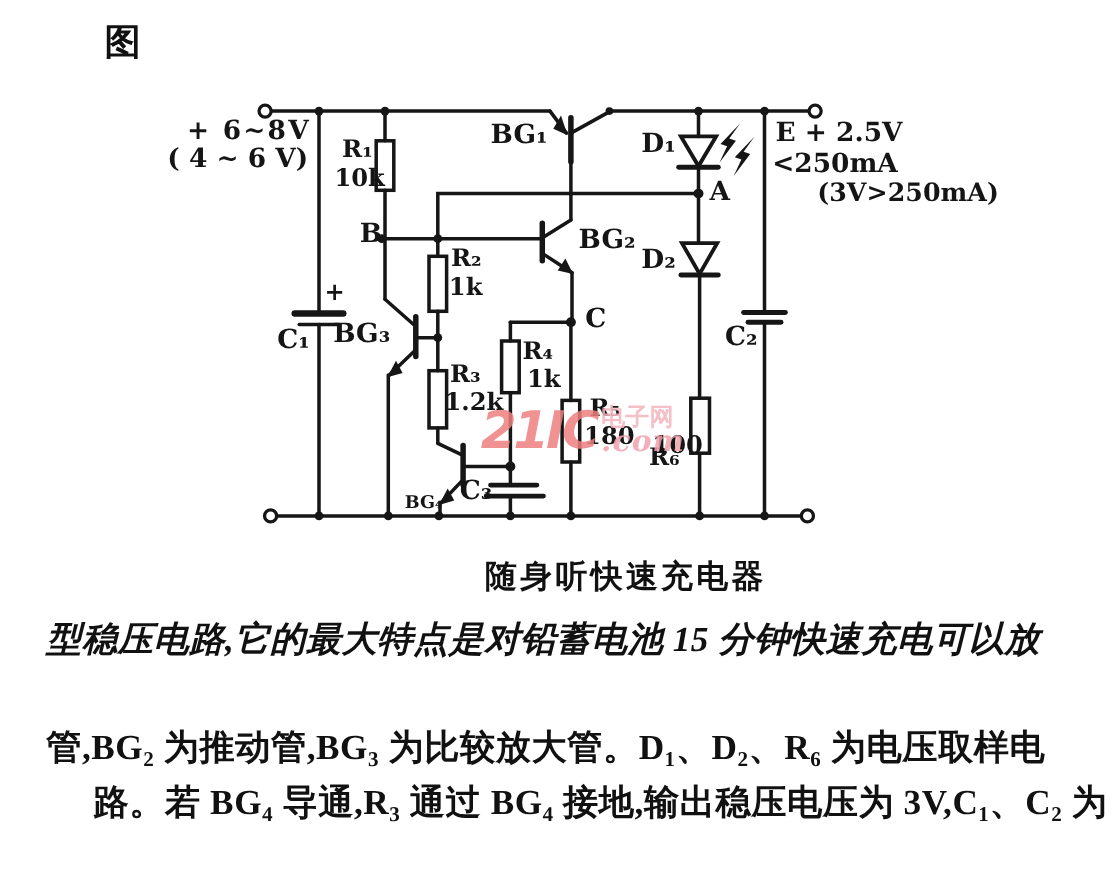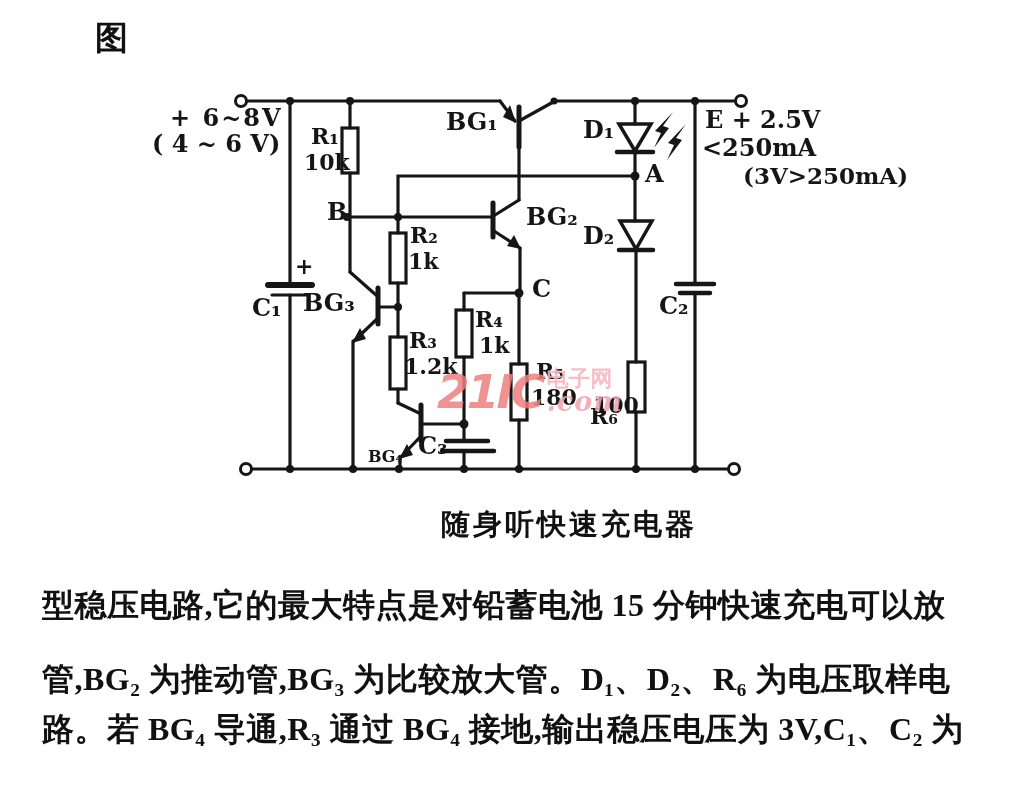--- a/index.html
+++ b/index.html
@@ -215,17 +215,17 @@
   <div class="wm">
     <span class="big">21IC</span>
     <span class="col">
       <span class="cn">电子网</span><br>
       <span class="dm">.com</span>
     </span>
   </div>
 
   <div id="caption" class="cjk">随身听快速充电器</div>
 
-  <div class="bodyline cjk" style="top:584px;">型稳压电路,它的最大特点是对铅蓄电池 15 分钟快速充电可以放</div>
+  <div class="bodyline cjk" style="top:560px;font-style:italic;">型稳压电路,它的最大特点是对铅蓄电池 15 分钟快速充电可以放</div>
   <div class="bodyline cjk" style="top:658px;">管,BG₂ 为推动管,BG₃ 为比较放大管。D₁、D₂、R₆ 为电压取样电</div>
-  <div class="bodyline cjk" style="top:708px;">路。若 BG₄ 导通,R₃ 通过 BG₄ 接地,输出稳压电压为 3V,C₁、C₂ 为</div>
+  <div class="bodyline cjk" style="top:708px;margin-left:43px;">路。若 BG₄ 导通,R₃ 通过 BG₄ 接地,输出稳压电压为 3V,C₁、C₂ 为</div>
 
 </div>
 
 </body></html>

